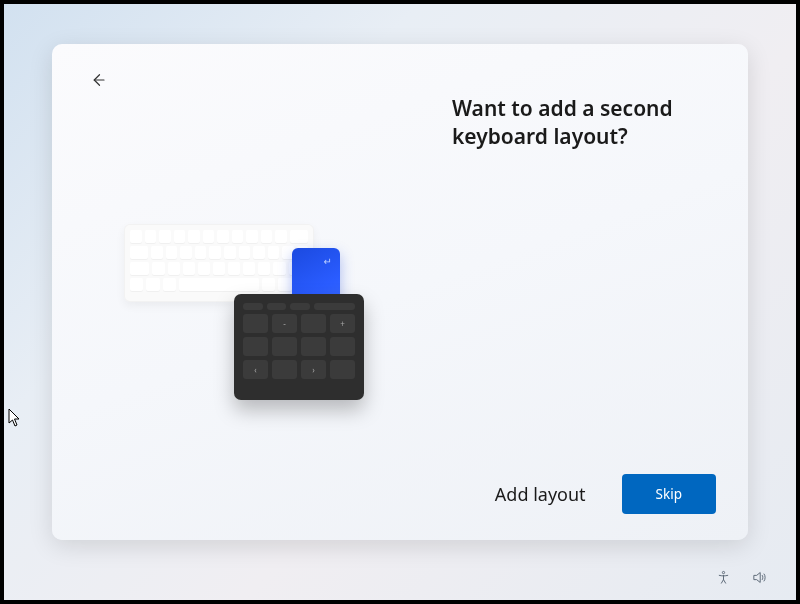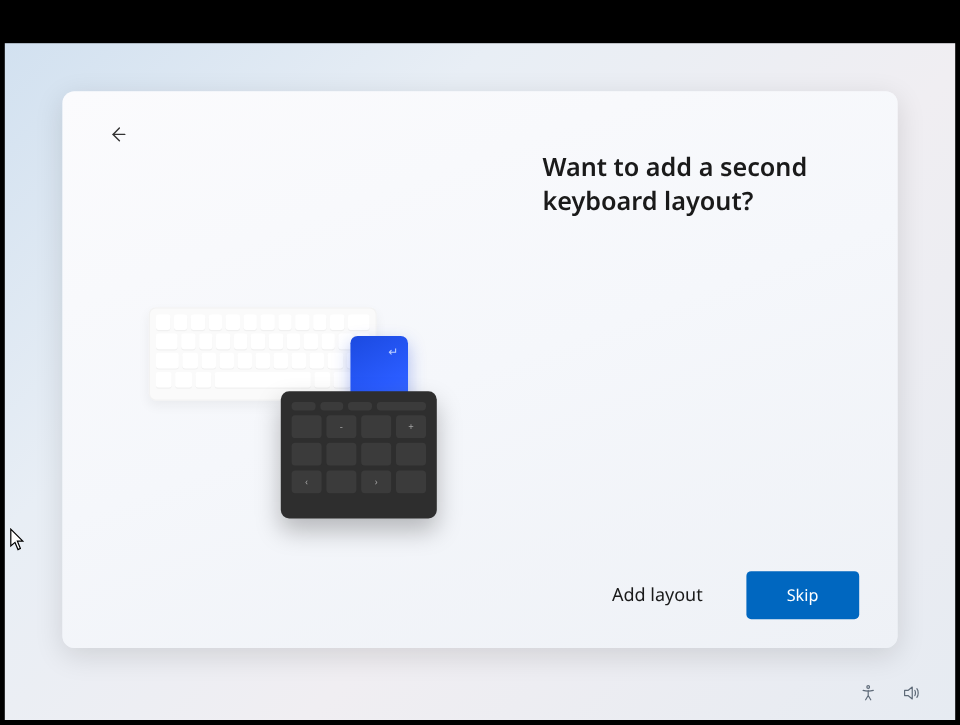--- a/index.html
+++ b/index.html
@@ -15,21 +15,20 @@
       overflow: hidden;
       position: relative;
     }
     .desktop {
       position: absolute;
       top: 4px;
       left: 4px;
       right: 4px;
       bottom: 4px;
       background: linear-gradient(135deg, #d2e1f0 0%, #e8eef5 30%, #f0eef2 60%, #e6ebf2 100%);
-      margin-top: 32px;
     }
     .oobe-card {
       position: absolute;
       top: 40px;
       left: 48px;
       right: 48px;
       bottom: 60px;
       background: linear-gradient(160deg, #fbfbfd 0%, #f5f7fb 50%, #eef1f6 100%);
       border-radius: 10px;
       box-shadow: 0 6px 24px rgba(0,0,0,0.12);
@@ -147,21 +146,21 @@
       bottom: 24px;
       right: 32px;
       display: flex;
       align-items: center;
       gap: 0;
     }
     .btn-secondary {
       background: transparent;
       border: none;
       color: #1a1a1a;
-      font-size: 15px;
+      font-size: 18px;
       font-weight: 400;
       padding: 10px 24px;
       cursor: pointer;
       font-family: inherit;
     }
     .btn-primary {
       background: #0067c0;
       border: none;
       color: #fff;
       font-size: 13.5px;

